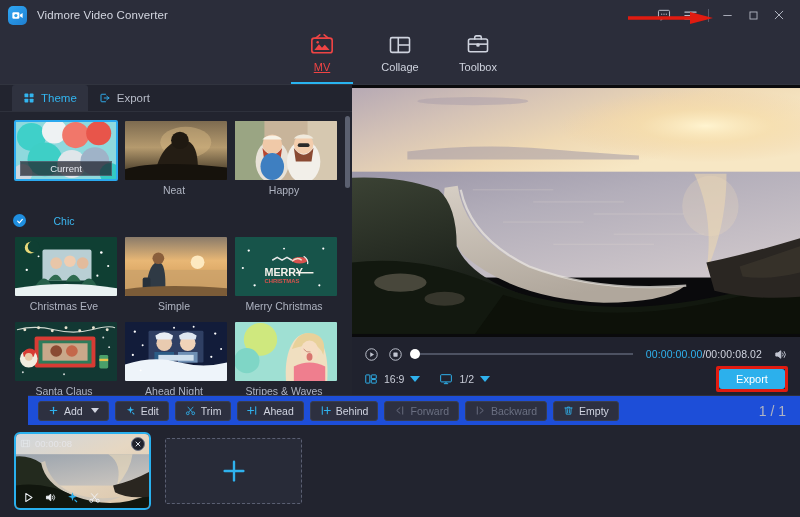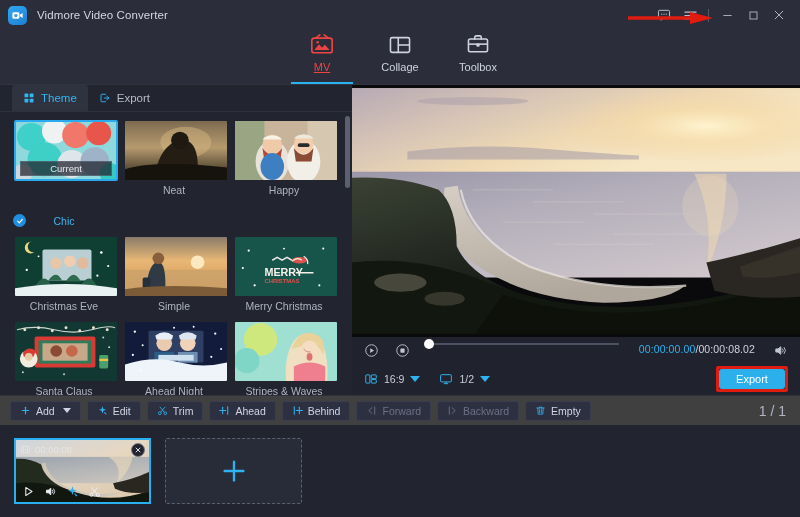--- a/index.html
+++ b/index.html
@@ -153,21 +153,21 @@
     flex: 1 1 auto; position: relative; overflow: hidden;
     background: #0c0d12; min-height: 0;
   }
   .videowrap svg { width: 100%; height: 100%; display: block; }
 
   .playerctl {
     flex: 0 0 58px; background: #20222e;
     padding: 6px 12px 0 12px;
     display: flex; flex-direction: column; gap: 2px;
   }
-  .ctlrow1 { display: flex; align-items: flex-start; gap: 16px; height: 22px; }
+  .ctlrow1 { display: flex; align-items: center; gap: 9px; height: 22px; }
   .cbtn { color: #c2c6d2; display: flex; align-items: center; }
   .cbtn svg { display:block; }
   .track {
     flex: 1 1 auto; height: 2px; background: #4d5262; position: relative;
     margin: 0 4px 0 2px;
   }
   .knob {
     position: absolute; left: -4px; top: -4px;
     width: 10px; height: 10px; border-radius: 50%; background: #fff;
   }
@@ -193,25 +193,26 @@
     border: none; cursor: default;
   }
   .arrow {
     position: absolute; right: 86px; top: 11px;
     width: 86px; height: 14px;
   }
 
   
   .toolbar {
     flex: 0 0 30px; height: 30px;
-    background: #404040;
+    background: #1d4ed8;
     border-top: 1px solid #2e313c;
     display: flex; align-items: center;
     padding: 0 10px; gap: 6px;
     position: relative;
+    margin-left: 28px;
   }
   .tbtn {
     height: 20px; border-radius: 3px;
     background: #2d3040; border: 1px solid #393d4e;
     display: flex; align-items: center; gap: 5px;
     padding: 0 9px; font-size: 10.5px; color: #d0d4e0;
     cursor: default; white-space: nowrap;
   }
   .tbtn.dim { color: #6b7082; }
   .tbtn svg { display:block; }
@@ -225,22 +226,22 @@
   }
 
   
   .storyboard {
     flex: 0 0 92px; height: 92px;
     background: #22242f;
     display: flex; align-items: center;
     padding: 0 14px; gap: 14px;
   }
   .clip {
-    width: 137px; height: 66px; position: relative;
-    border: 2px solid #29b0ee; border-radius: 0; overflow: hidden;
+    width: 137px; height: 78px; position: relative;
+    border: 2px solid #29b0ee; border-radius: 6px; overflow: hidden;
     cursor: default;
   }
   .clip svg.bg { width: 100%; height: 100%; display: block; }
   .clip-top {
     position: absolute; left: 0; top: 0; right: 0; height: 19px;
     display: flex; align-items: center; gap: 4px; padding: 0 4px;
   }
   .clip-dur { font-size: 9.5px; color: rgba(235,238,245,.62); }
   .closebtn {
     position: absolute; right: 4px; top: 3px;

